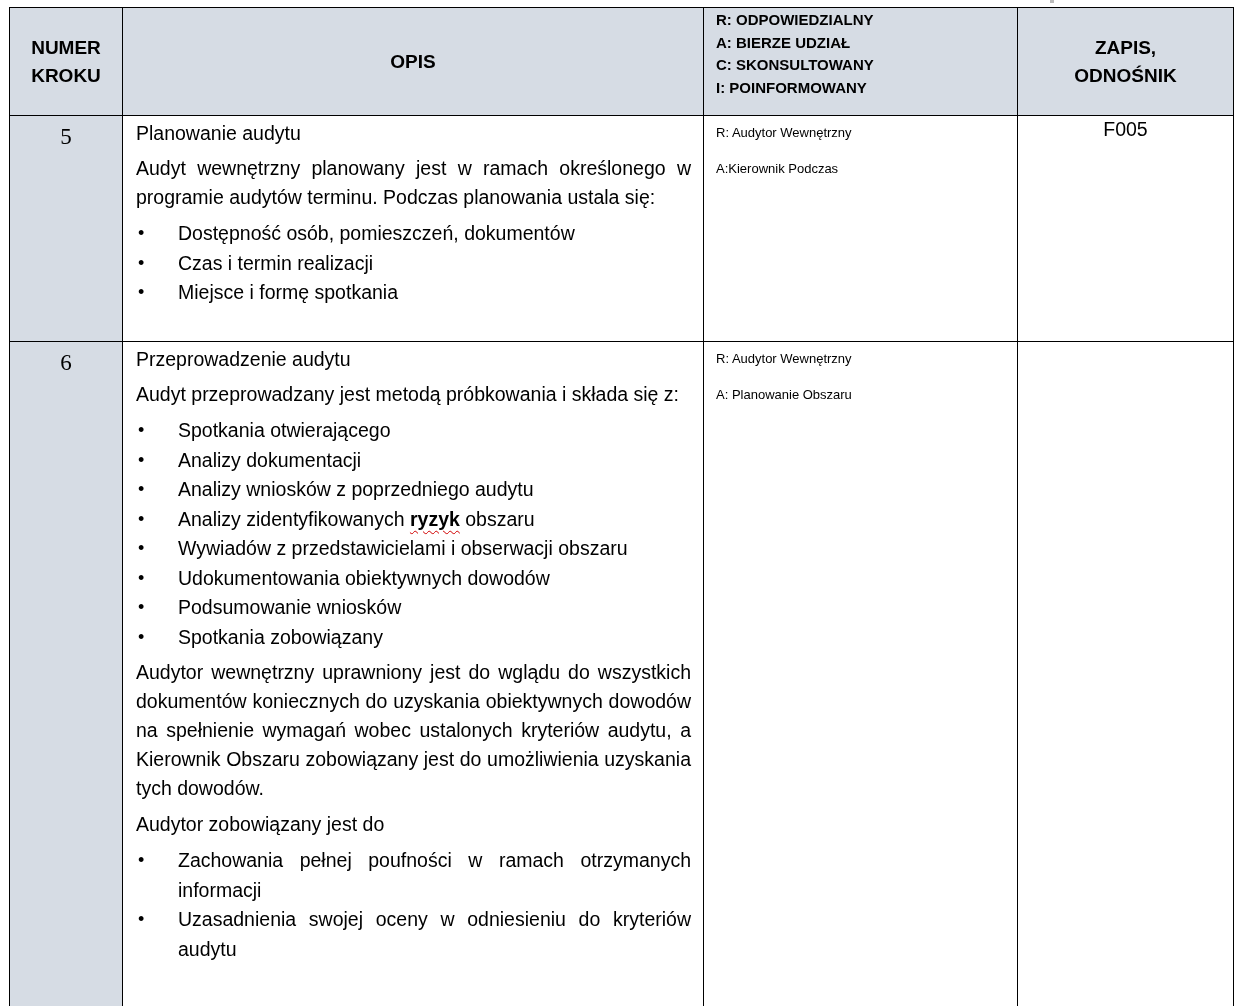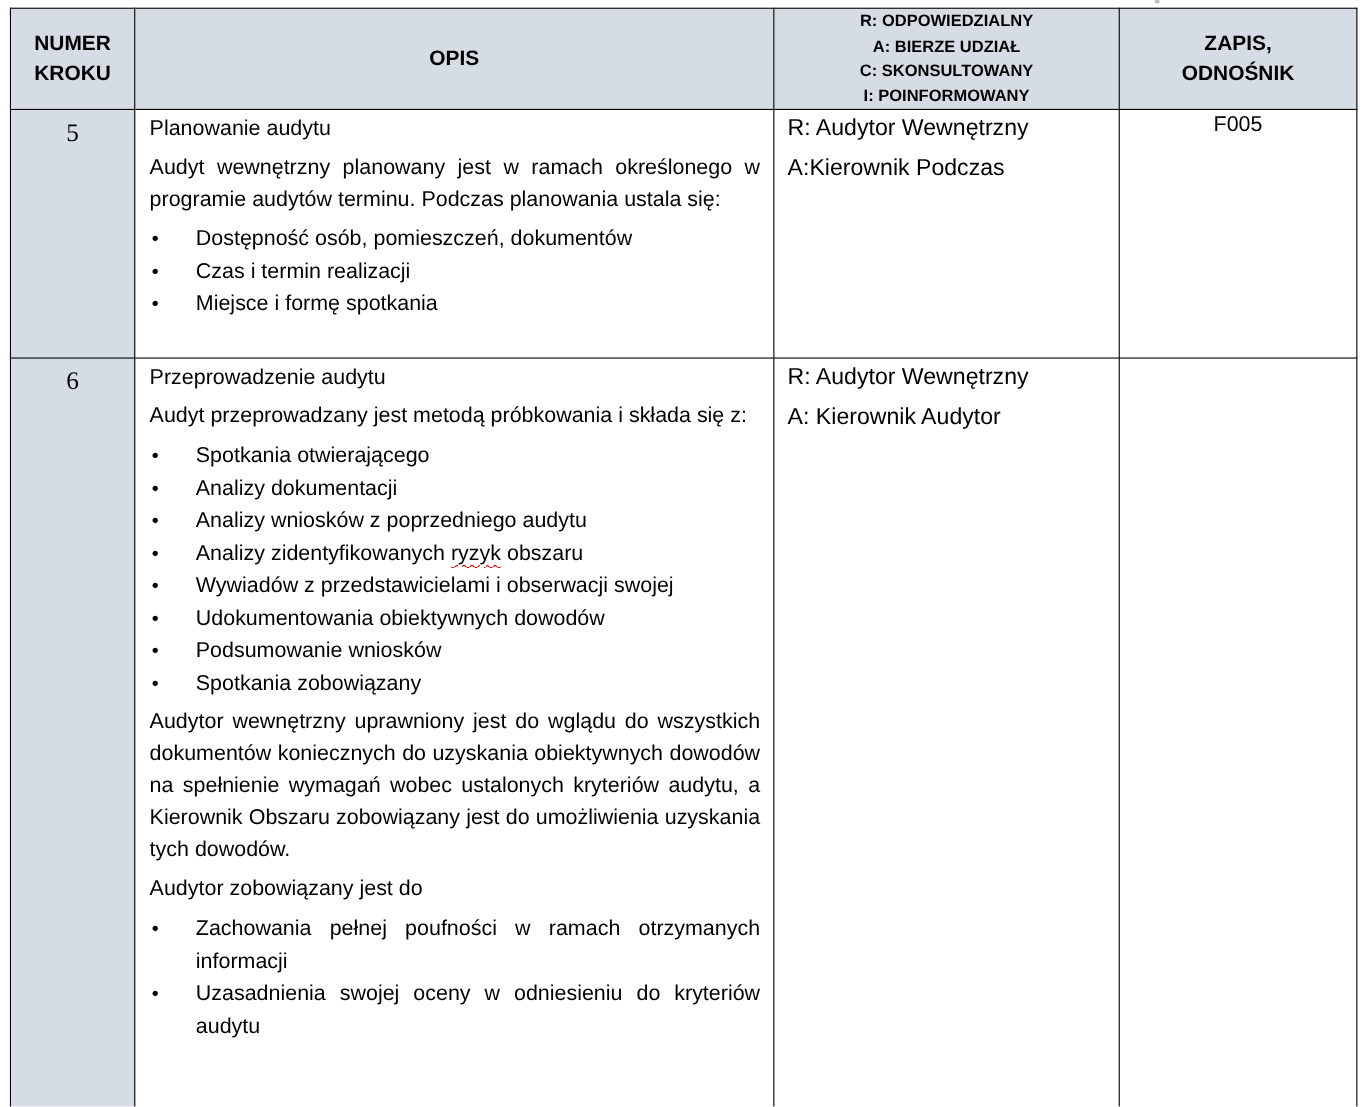--- a/index.html
+++ b/index.html
@@ -1,32 +1,32 @@
 <!DOCTYPE html>
 <html><head>
 <meta charset="utf-8">
 <style>
   html, body { margin:0; padding:0; background:#ffffff; }
   body { width:1240px; height:1006px; overflow:hidden; position:relative;
          font-family:"Liberation Sans", "DejaVu Sans", sans-serif; color:#000; }
   .tbl { position:absolute; left:9px; top:7px; width:1224px; border-collapse:collapse; table-layout:fixed; }
   .tbl td, .tbl th { border:1.5px solid #000; vertical-align:top; padding:0; }
   .hdr th { background:#d6dce4; height:89px; font-weight:bold; font-size:19px; vertical-align:middle; text-align:center; line-height:28px; }
-  .hdr th.raci { text-align:center; font-size:15px; line-height:22.5px; padding:0 12px; vertical-align:top; padding-top:1px; }
+  .hdr th.raci { text-align:left; font-size:15px; line-height:22.5px; padding:16px 12px; vertical-align:top; padding-top:1px; }
   td.num { background:#d6dce4; text-align:center; font-family:"Liberation Serif", "DejaVu Serif", serif; font-size:23px; padding-top:8px; }
   td.desc { padding:4px 12px 0 13px; font-size:19.5px; }
-  td.roles { padding:4px 12px 0 12px; font-size:21px;margin-top:16px; }
+  td.roles { padding:4px 12px 0 12px; font-size:13px;margin-top:16px; }
   td.ref { text-align:center; padding-top:2px; font-size:19.5px; }
   .title { font-weight:normal; line-height:26px; margin-bottom:8px; }
   .para { font-weight:normal; text-align:justify; line-height:29px; margin-bottom:7px; text-align-last:left; }
   ul { list-style:none; margin:0 0 6px 0; padding:0; }
   li { position:relative; padding-left:42px; line-height:29.5px; text-align:justify; }
   li .bul { position:absolute; left:2px; top:0; font-size:18px; }
   .role-line { line-height:26px; margin-bottom:10px; }
-  .squiggle { text-decoration: underline wavy #d00000; text-decoration-thickness:1px; text-underline-offset:4px; }
+  .squiggle { text-decoration: underline wavy #d00000; text-decoration-thickness:1px; text-underline-offset:4px;font-weight:bold; }
   .mark { position:absolute; left:1050px; top:0; width:4px; height:3px; background:#bbb; }
 </style>
 </head>
 <body>
 
 <div class="mark"></div>
 
 <table class="tbl">
   <colgroup>
     <col style="width:113px">
@@ -74,32 +74,32 @@
   <tr style="height:690px">
     <td class="num">6</td>
     <td class="desc">
       <div class="title">Przeprowadzenie audytu</div>
       <div class="para">Audyt przeprowadzany jest metodą próbkowania i składa się z:</div>
       <ul>
         <li><span class="bul">•</span><span>Spotkania otwierającego</span></li>
         <li><span class="bul">•</span><span>Analizy dokumentacji</span></li>
         <li><span class="bul">•</span><span>Analizy wniosków z poprzedniego audytu</span></li>
         <li><span class="bul">•</span><span>Analizy zidentyfikowanych </span><span class="squiggle">ryzyk</span><span> obszaru</span></li>
-        <li><span class="bul">•</span><span>Wywiadów z przedstawicielami i obserwacji swojej</span></li>
+        <li><span class="bul">•</span><span>Wywiadów z przedstawicielami i obserwacji obszaru</span></li>
         <li><span class="bul">•</span><span>Udokumentowania obiektywnych dowodów</span></li>
         <li><span class="bul">•</span><span>Podsumowanie wniosków</span></li>
         <li><span class="bul">•</span><span>Spotkania zobowiązany</span></li>
       </ul>
       <div class="para">Audytor wewnętrzny uprawniony jest do wglądu do wszystkich dokumentów koniecznych do uzyskania obiektywnych dowodów na spełnienie wymagań wobec ustalonych kryteriów audytu, a Kierownik Obszaru zobowiązany jest do umożliwienia uzyskania tych dowodów.</div>
       <div class="para">Audytor zobowiązany jest do</div>
       <ul>
         <li><span class="bul">•</span><span>Zachowania pełnej poufności w ramach otrzymanych informacji</span></li>
         <li><span class="bul">•</span><span>Uzasadnienia swojej oceny w odniesieniu do kryteriów audytu</span></li>
       </ul>
     </td>
     <td class="roles">
       <div class="role-line">R: Audytor Wewnętrzny</div>
-      <div class="role-line">A: Kierownik Audytor</div>
+      <div class="role-line">A: Planowanie Obszaru</div>
     </td>
     <td class="ref"></td>
   </tr>
 </tbody>
   </table>
 
 </body></html>

